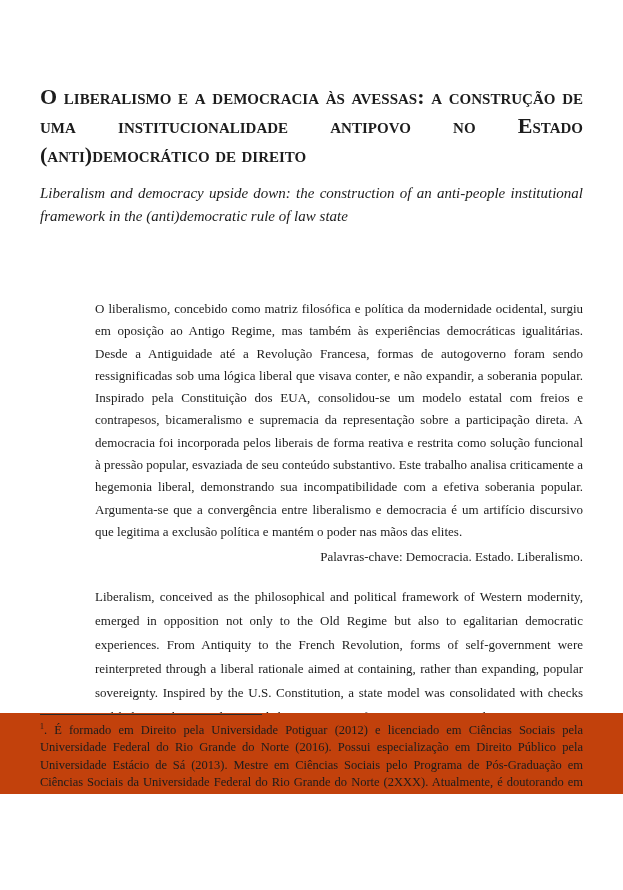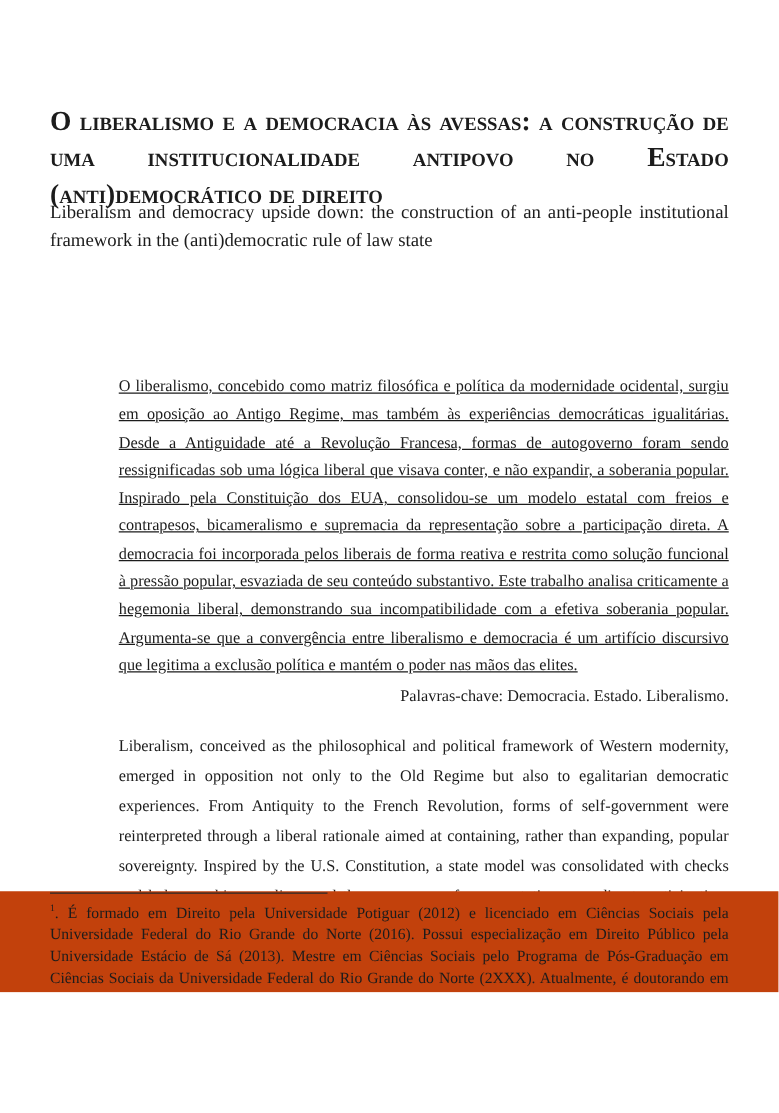--- a/index.html
+++ b/index.html
@@ -6,34 +6,34 @@
   .page {
     position:relative; width:623px; height:794px; background:#ffffff;
     font-family:"Liberation Serif", serif; color:#1c1c1c; overflow:hidden;
   }
   .title {
     position:absolute; left:40px; right:40px; top:67px;
     font-size:22px; line-height:29px; font-weight:bold;
     font-variant:small-caps; text-align:justify;
   }
   .subtitle {
-    position:absolute; left:40px; right:40px; top:144px;
-    font-size:15px; line-height:23px; text-align:justify;
+    position:absolute; left:40px; right:40px; top:167px;
+    font-style:italic; font-size:15px; line-height:23px; text-align:justify;
   }
   .author {
     position:absolute; left:40px; right:40px; top:222px;
     text-align:right; font-size:13.5px; line-height:20px;
   }
   sup { font-size:0.62em; line-height:0; }
   .author sup { font-weight:bold; }
   .abstracts {
     position:absolute; left:95px; right:40px; top:298px;
     font-size:13px; text-align:justify;
   }
-  .abstract-pt { margin:0; line-height:22.3px;text-decoration:underline; }
+  .abstract-pt { margin:0; line-height:22.3px; }
   .keywords   { margin:3px 0 0 0; line-height:22.3px; text-align:right; }
   .abstract-en { margin:16px 0 0 0; line-height:24px; }
   .bottom-zone {
     position:absolute; left:0; right:0; top:713px; bottom:0; background:#c2410c;
   }
   .footnote {
     position:absolute; left:40px; right:40px; top:1px;
     font-size:12.5px; line-height:17.4px; text-align:justify;
   }
   .footnote-rule {

